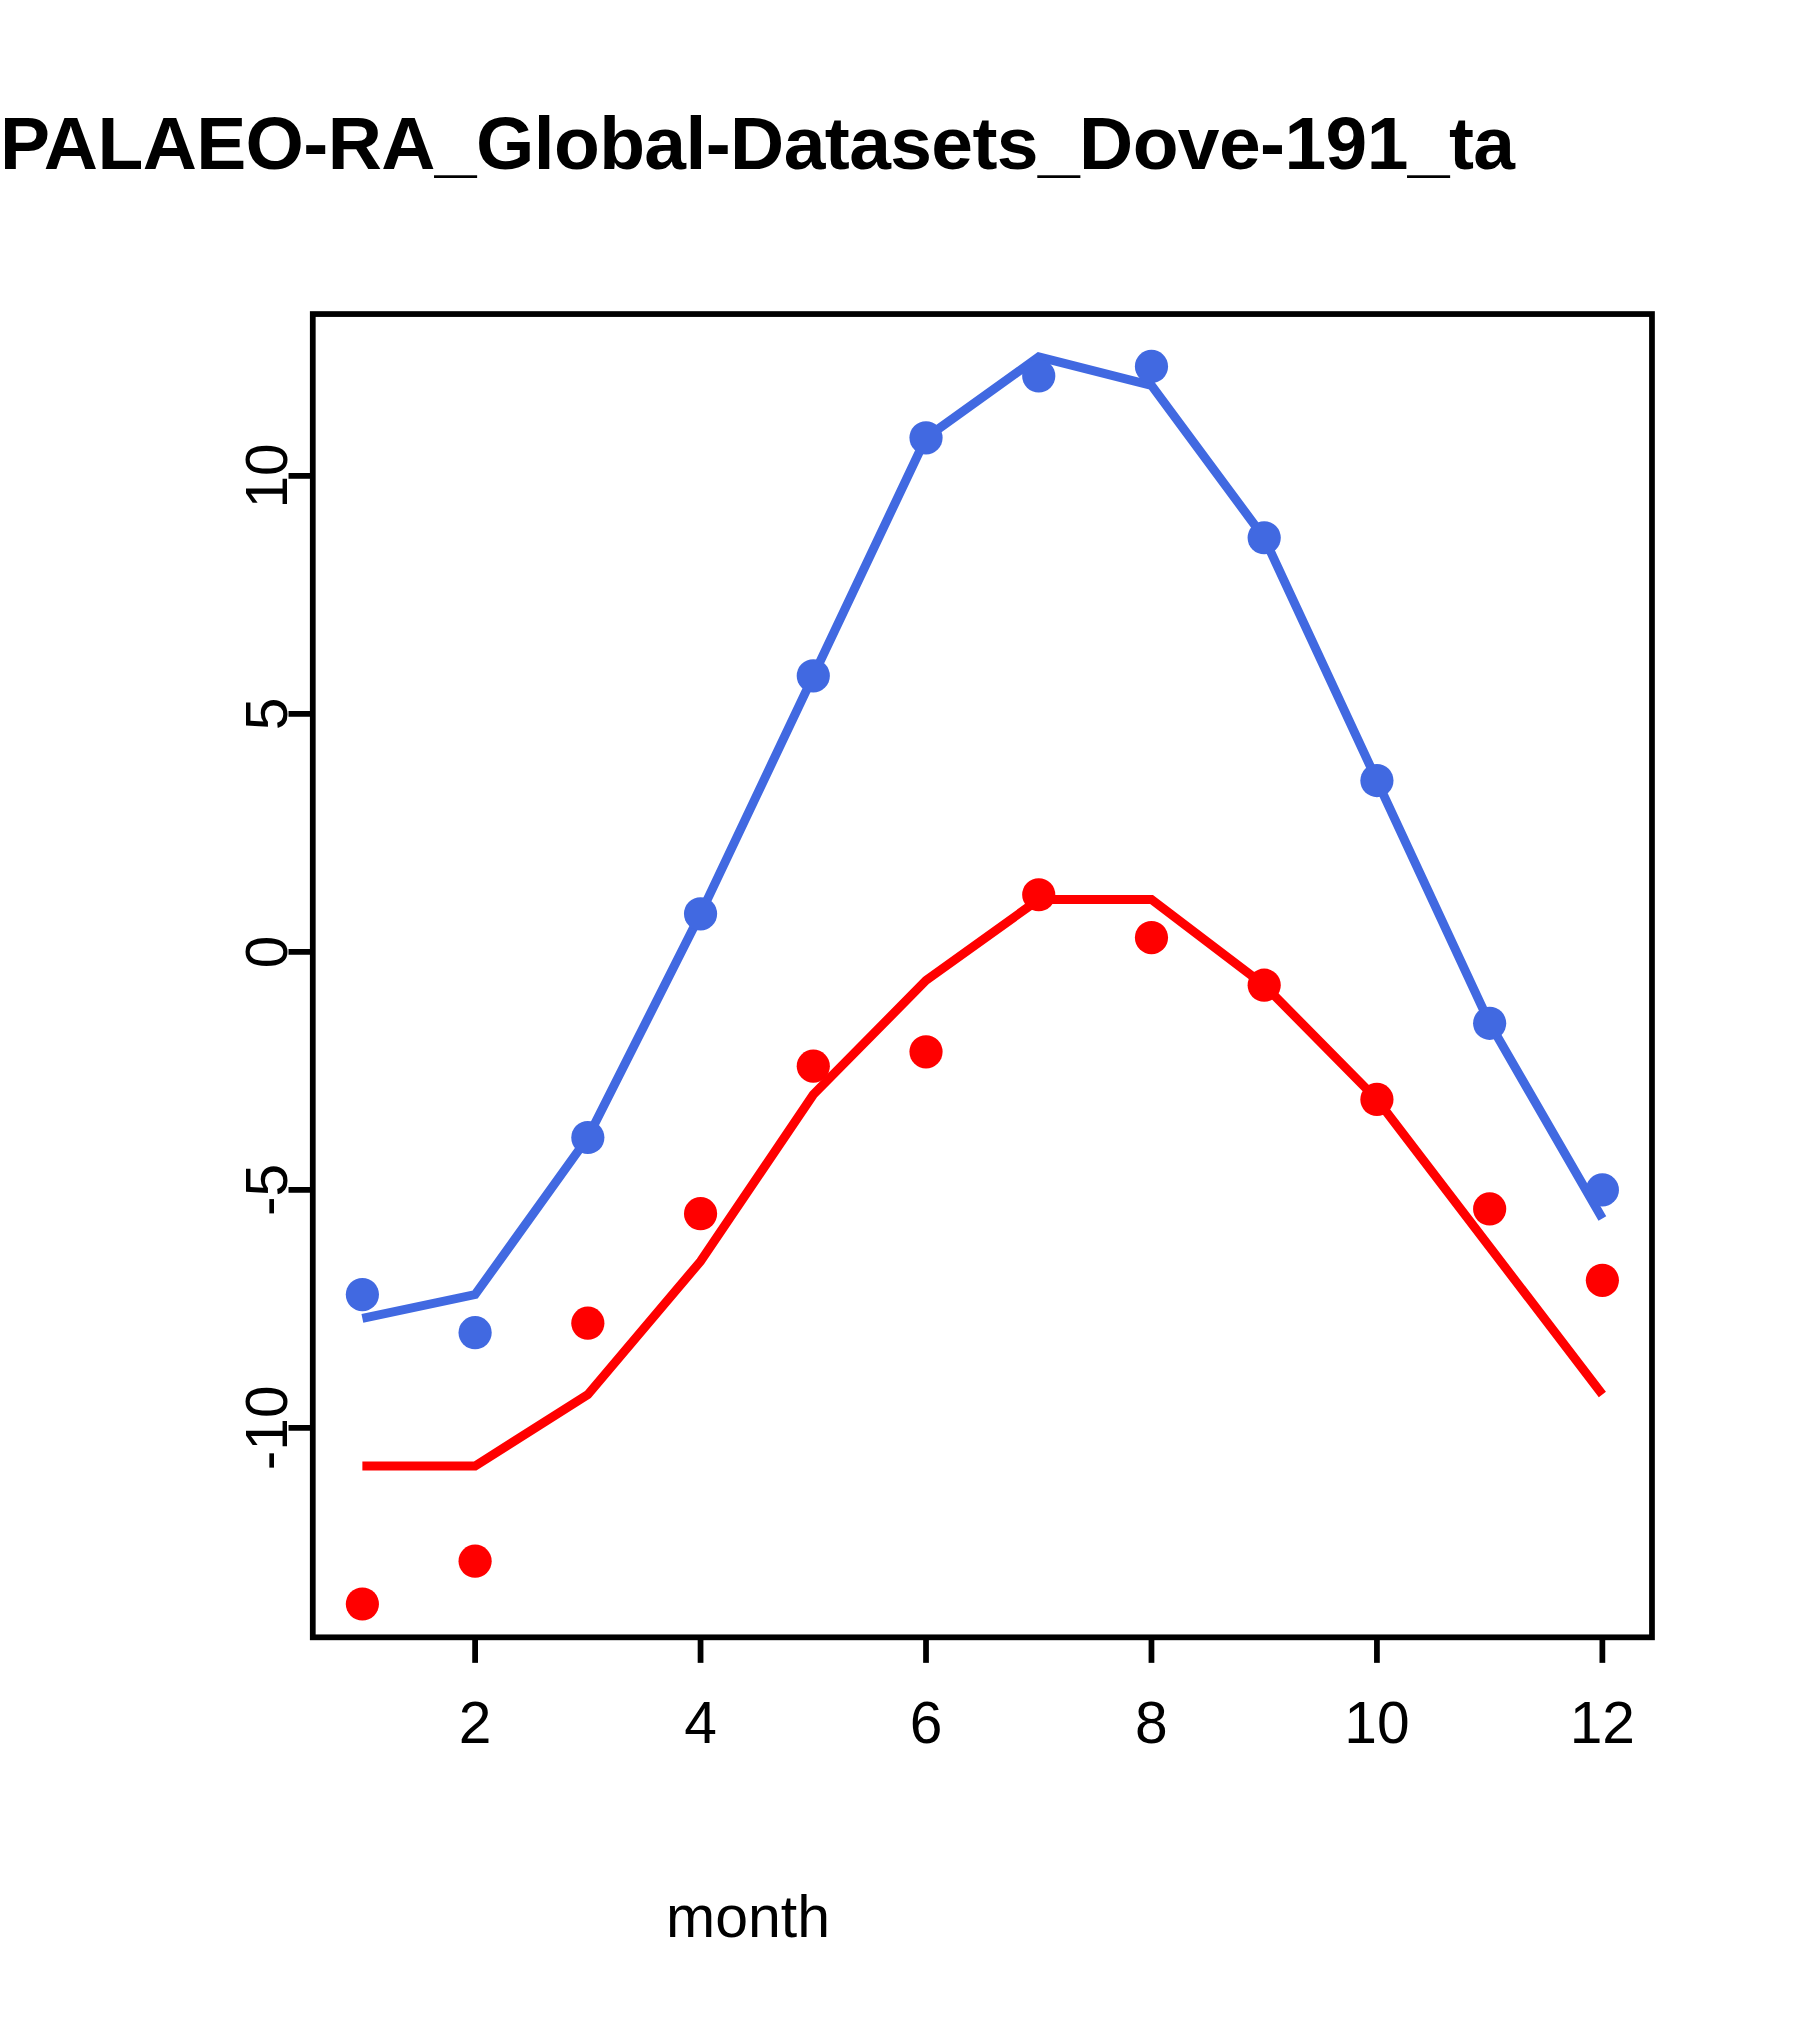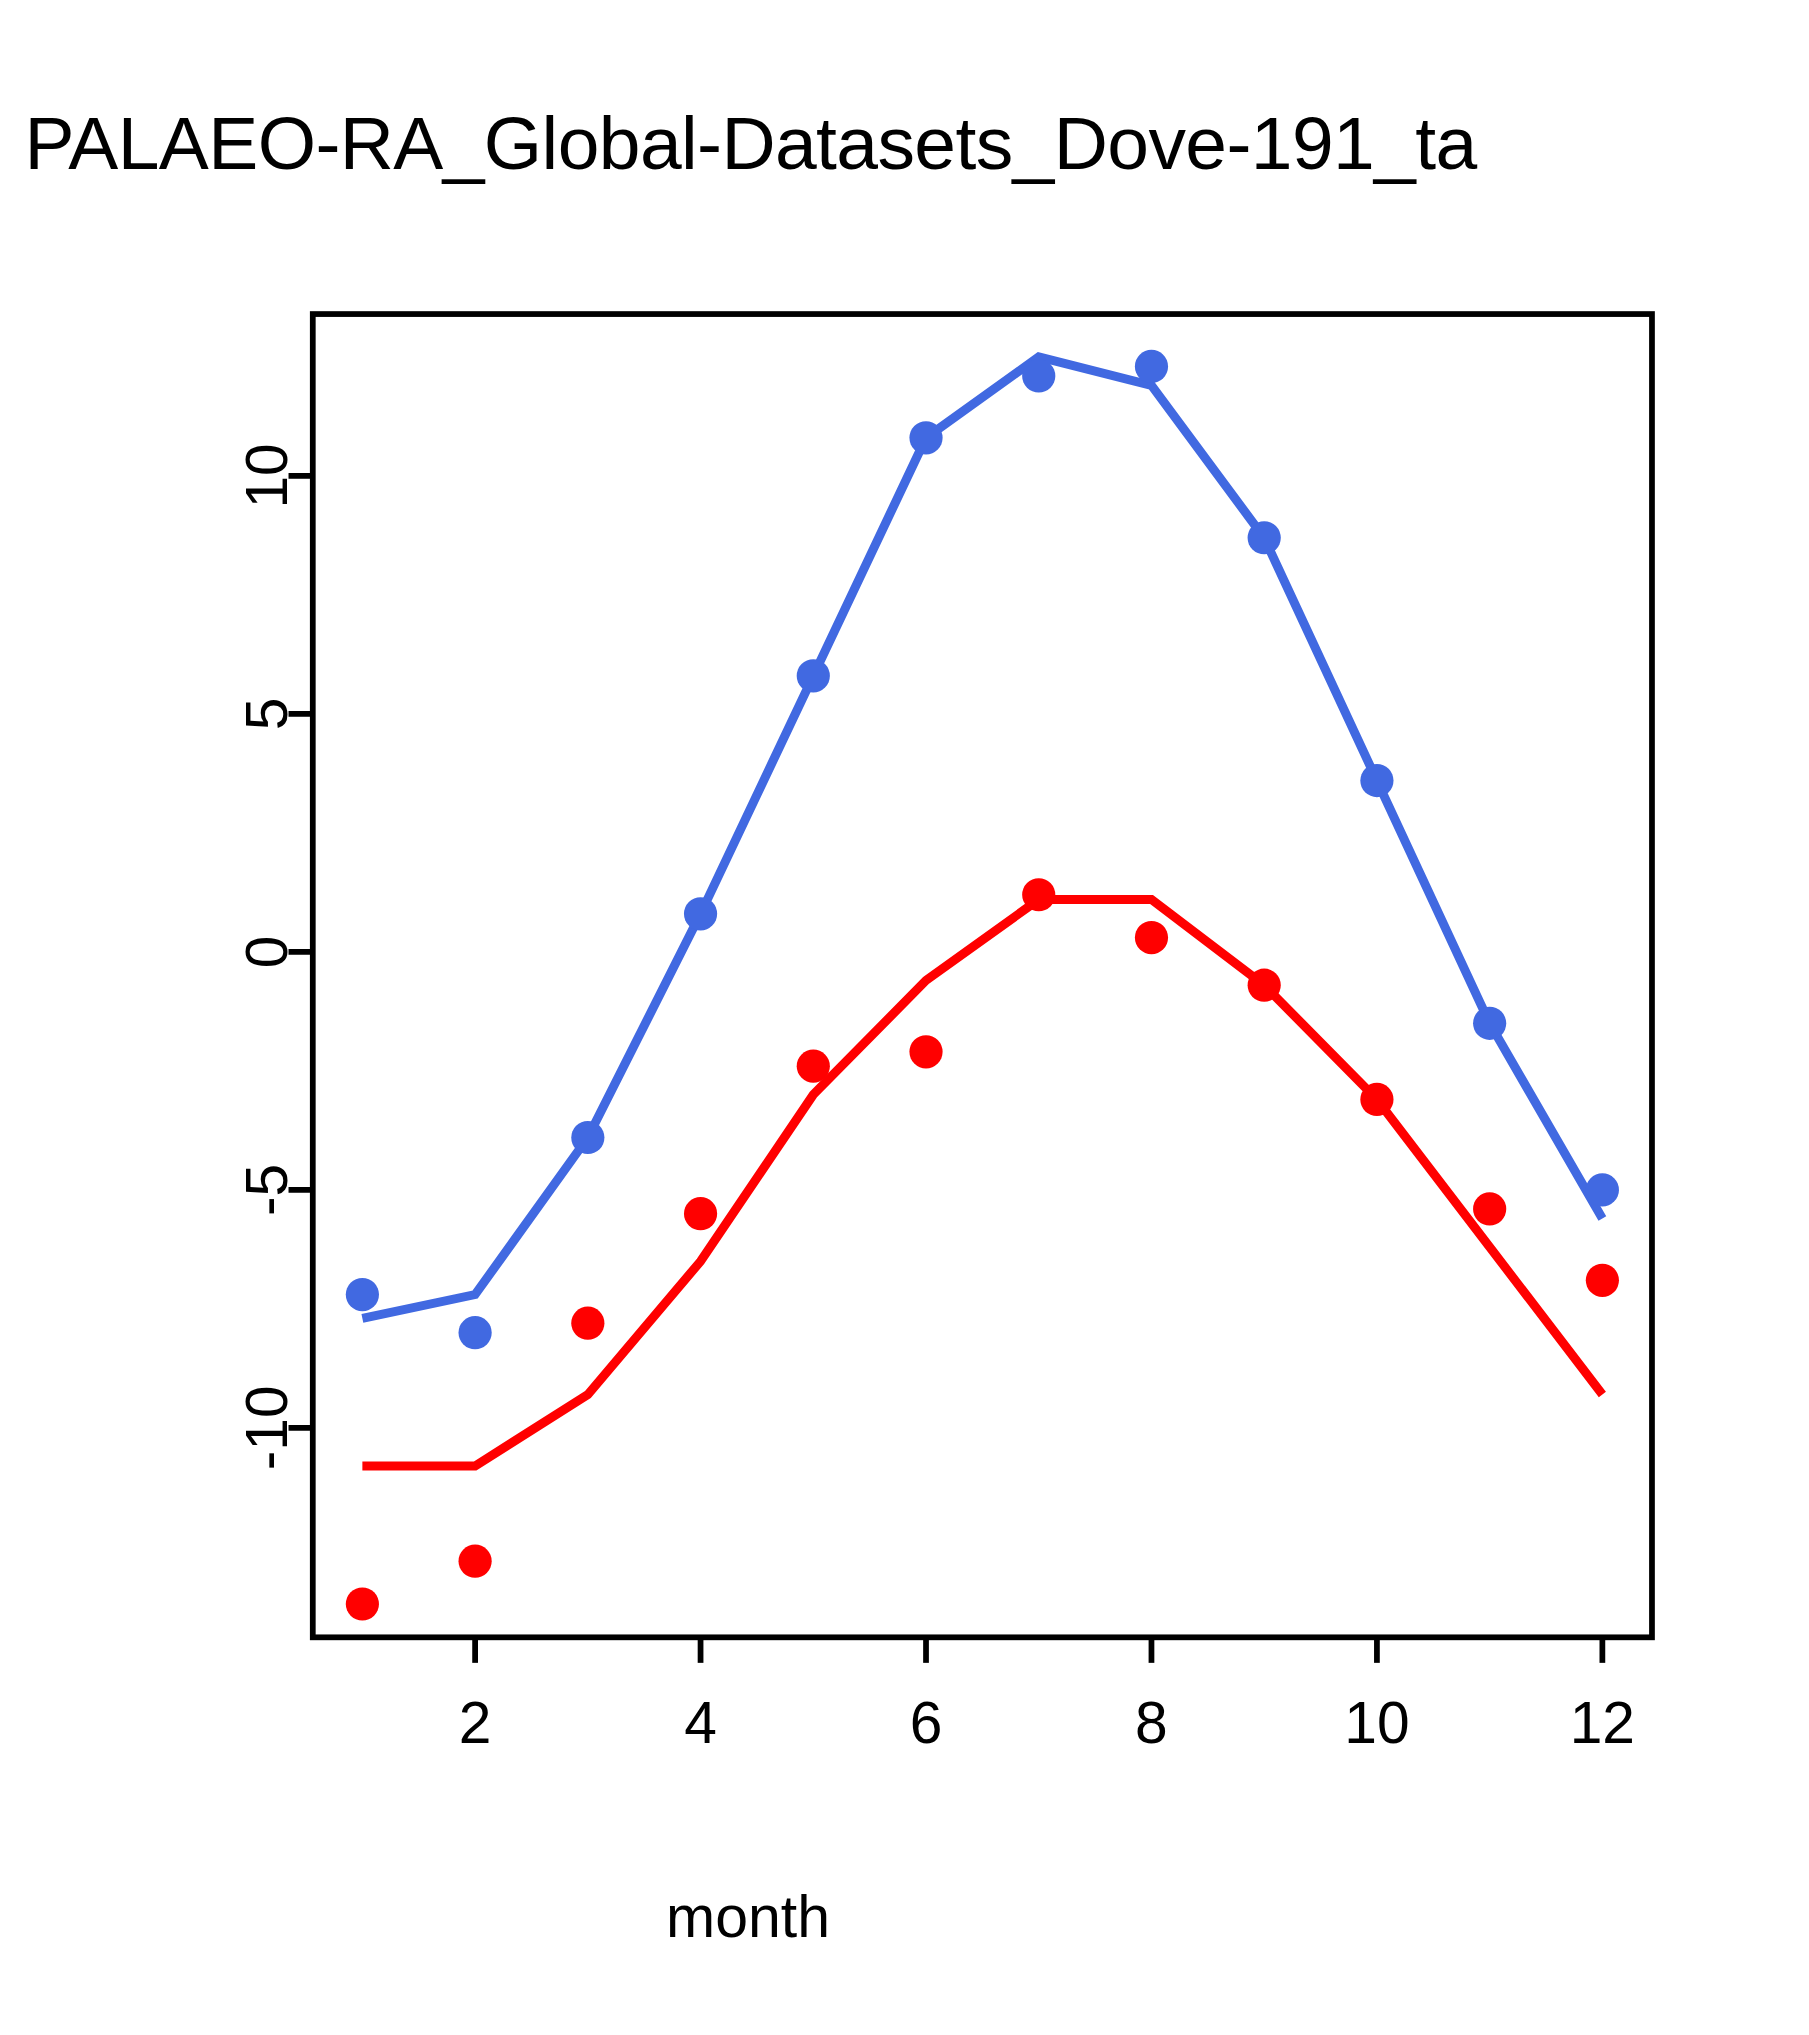--- a/index.html
+++ b/index.html
@@ -21,21 +21,21 @@
     inset: 0;
     background: #ffffff;
   }
   #plot-title {
     position: absolute;
     left: 0;
     top: 102px;
     width: 1501px;
     text-align: center;
     font-size: 75px;
-    font-weight: normal;
+    font-weight: bold;
     font-family: "Liberation Sans", sans-serif;
     letter-spacing: -0.6px;
     white-space: nowrap;
     line-height: 1.1;
   }
   #xlab {
     position: absolute;
     left: 0;
     top: 1883px;
     width: 1496px;

